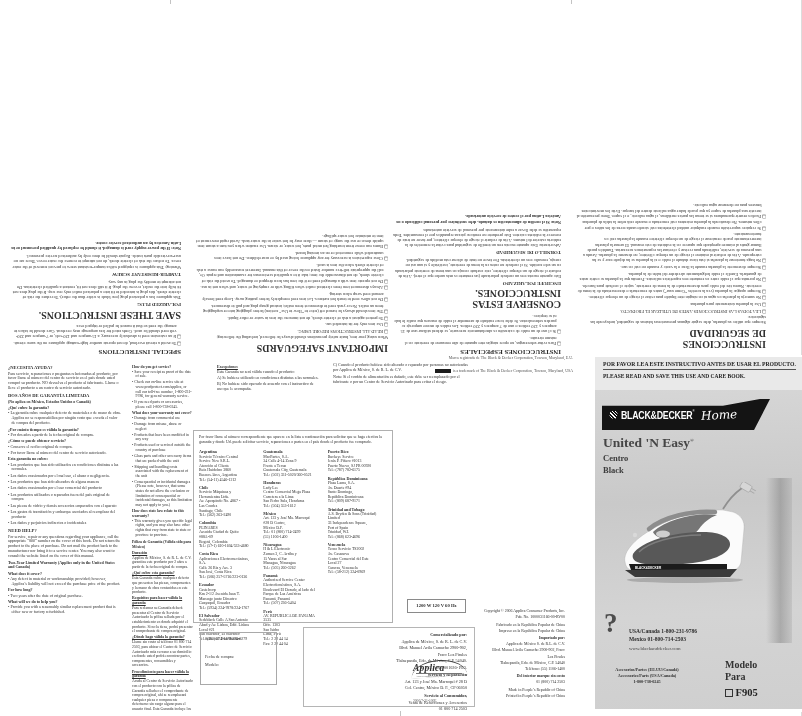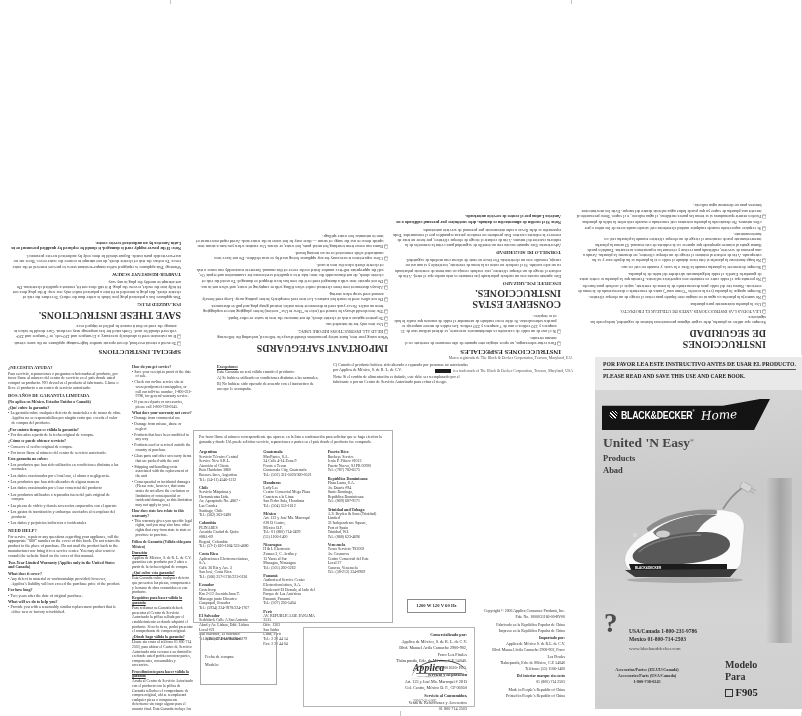--- a/index.html
+++ b/index.html
@@ -415,22 +415,22 @@
       <div id="cover-shade"></div>
     </div>
 
     <div id="bd-banner">
       <span id="bd-hex"></span>
       <span id="bd-name"><span>BLACK&amp;DECKER</span><sup id="bd-reg">®</sup></span>
       <span id="bd-home">Home</span>
     </div>
 
     <div id="product-name"><span>United 'N Easy</span><sup>®</sup></div>
-    <div id="product-es">Products</div>
-    <div id="product-en">Abad</div>
+    <div id="product-es">Centro</div>
+    <div id="product-en">Black</div>
 
     <svg id="iron-art" viewBox="0 0 152 104">
       <ellipse cx="66" cy="98" rx="58" ry="3" fill="rgba(0,0,0,0.18)"></ellipse>
       <path d="M104,27 C110,17 116,11 123,6" stroke="#8f8f8f" stroke-width="1.7" fill="none"></path>
       <g transform="rotate(30 128 6)">
         <rect x="121" y="2" width="11" height="7" rx="1.5" fill="#d6d6d6" stroke="#979797" stroke-width="0.5"></rect>
         <path d="M132,4 h5 M132,7 h5" stroke="#a8a8a8" stroke-width="0.9"></path>
       </g>
       <path d="M104,28 L114,30 C122,33 126,39 125,47 L122,82 L102,82 Z" fill="#f1f1f1" stroke="#bdbdbd" stroke-width="0.4"></path>
       <path d="M6,80 C4,72 12,60 30,49 C52,35 82,27 104,28 L114,30 C122,33 126,39 125,47 L122,80 C121,86 116,89 108,89 L18,89 C10,89 7,86 6,80 Z" fill="#fbfbfb" stroke="#b8b8b8" stroke-width="0.5"></path>

